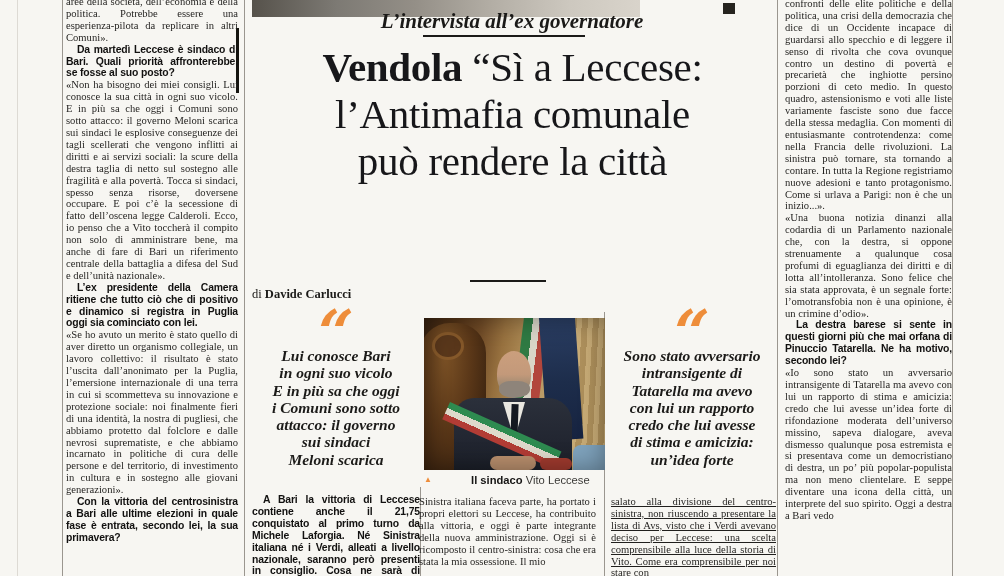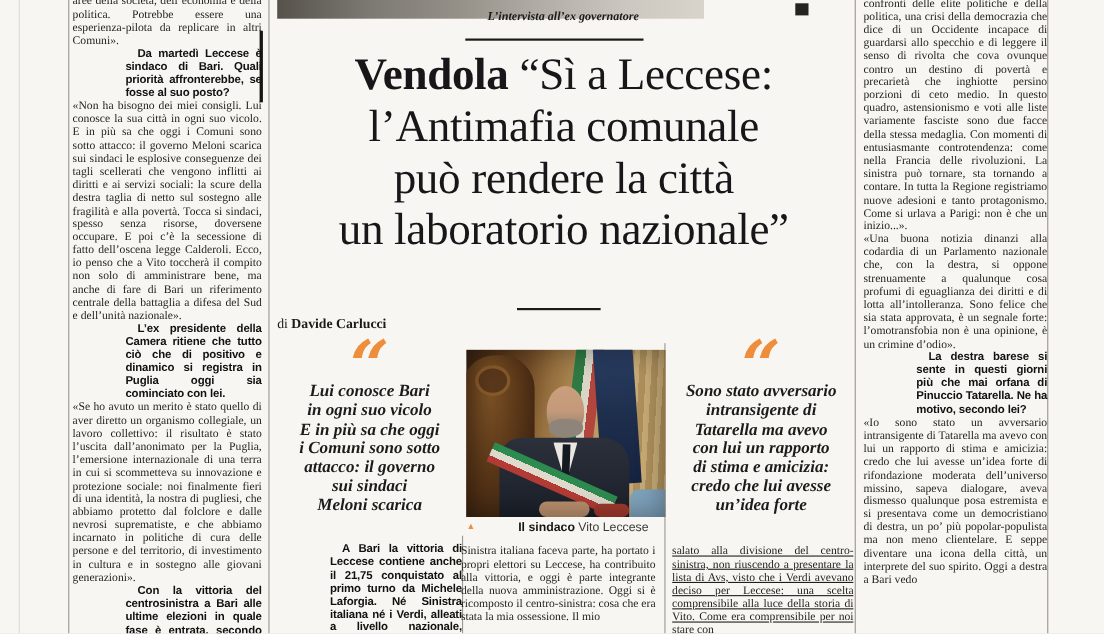--- a/index.html
+++ b/index.html
@@ -14,24 +14,24 @@
   .rule-thick { position:absolute; width:3px; background:#15140f; }
   .edge-line { position:absolute; width:1px; background:#dddad4; }
 
   .top-strip { position:absolute; left:252px; top:0; width:388px; height:17px;
     background:linear-gradient(90deg,#56524b 0%,#7d7a74 22%,#948f87 42%,#b3aea5 62%,#cdc8bf 82%,#d9d4cb 100%); }
   .end-square { position:absolute; left:723px; top:3px; width:12px; height:11px; background:#26241f; }
 
   .body-col { position:absolute; font-size:10.6px; line-height:11.9px; text-align:justify; }
   .body-col p.a { font-family:"Liberation Serif","DejaVu Serif",serif; }
   .body-col p.q { font-family:"Liberation Sans","DejaVu Sans",sans-serif; font-weight:bold;
-    font-size:10.4px; letter-spacing:-0.15px; color:#121110; text-indent:11px;margin-left:48px; }
+    font-size:10.4px; letter-spacing:-0.15px; color:#121110; text-indent:11px; }
 
   .kicker { position:absolute; left:252px; top:9px; width:520px; text-align:center;
-    font-style:italic; font-weight:bold; font-size:11px; color:#1b1a18; }
+    font-style:italic; font-weight:bold; font-size:21px; color:#1b1a18; }
   .kicker-rule { position:absolute; left:423px; top:35px; width:162px; height:2px; background:#1b1a18; }
 
   .headline { position:absolute; left:250px; top:44px; width:525px; text-align:center;
     font-size:41px; line-height:47px; color:#17171a; letter-spacing:-0.3px; }
   .hl-name { font-weight:bold; margin-right:10px; }
 
   .byline-rule { position:absolute; left:470px; top:280px; width:76px; height:2px; background:#1b1a18; }
   .byline { position:absolute; left:252px; top:287px; width:520px; text-align:left; font-size:12.5px; color:#1b1a18; }
   .byline .nm { font-weight:bold; }
 
@@ -99,21 +99,20 @@
     <p class="q">Con la vittoria del centrosinistra a Bari alle ultime elezioni in quale fase è entrata, secondo lei, la sua primavera?</p>
   </div>
 
   <div class="kicker">L’intervista all’ex governatore</div>
   <div class="kicker-rule"></div>
 
   <div class="headline">
     <div><span class="hl-name">Vendola</span><span>“Sì a Leccese:</span></div>
     <div>l’Antimafia comunale</div>
     <div>può rendere la città</div>
-    <div>un laboratorio nazionale”</div>
   </div>
 
   <div class="byline-rule"></div>
   <div class="byline">
     <span>di</span>
     <span class="nm">Davide Carlucci</span>
   </div>
 
   <div class="pullquote" style="left:252px; top:307px;">
     <div class="pq-glyph" style="color:#ee8d3a;">“</div>
@@ -125,22 +124,22 @@
     <div class="pq-line">sui sindaci</div>
     <div class="pq-line">Meloni scarica</div>
   </div>
 
   <div class="pullquote" style="left:608px; top:307px;">
     <div class="pq-glyph" style="color:#ee8d3a;">“</div>
     <div class="pq-line">Sono stato avversario</div>
     <div class="pq-line">intransigente di</div>
     <div class="pq-line">Tatarella ma avevo</div>
     <div class="pq-line">con lui un rapporto</div>
+    <div class="pq-line">credo che lui avesse</div>
     <div class="pq-line">di stima e amicizia:</div>
-    <div class="pq-line">credo che lui avesse</div>
     <div class="pq-line">un’idea forte</div>
   </div>
 
   <div class="photo">
     <div class="ph-curtain"></div>
     <div class="ph-chair"></div>
     <div class="ph-chair-knob"></div>
     <div class="ph-flag-it"></div>
     <div class="ph-flag-eu"></div>
     <div class="ph-torso"></div>

